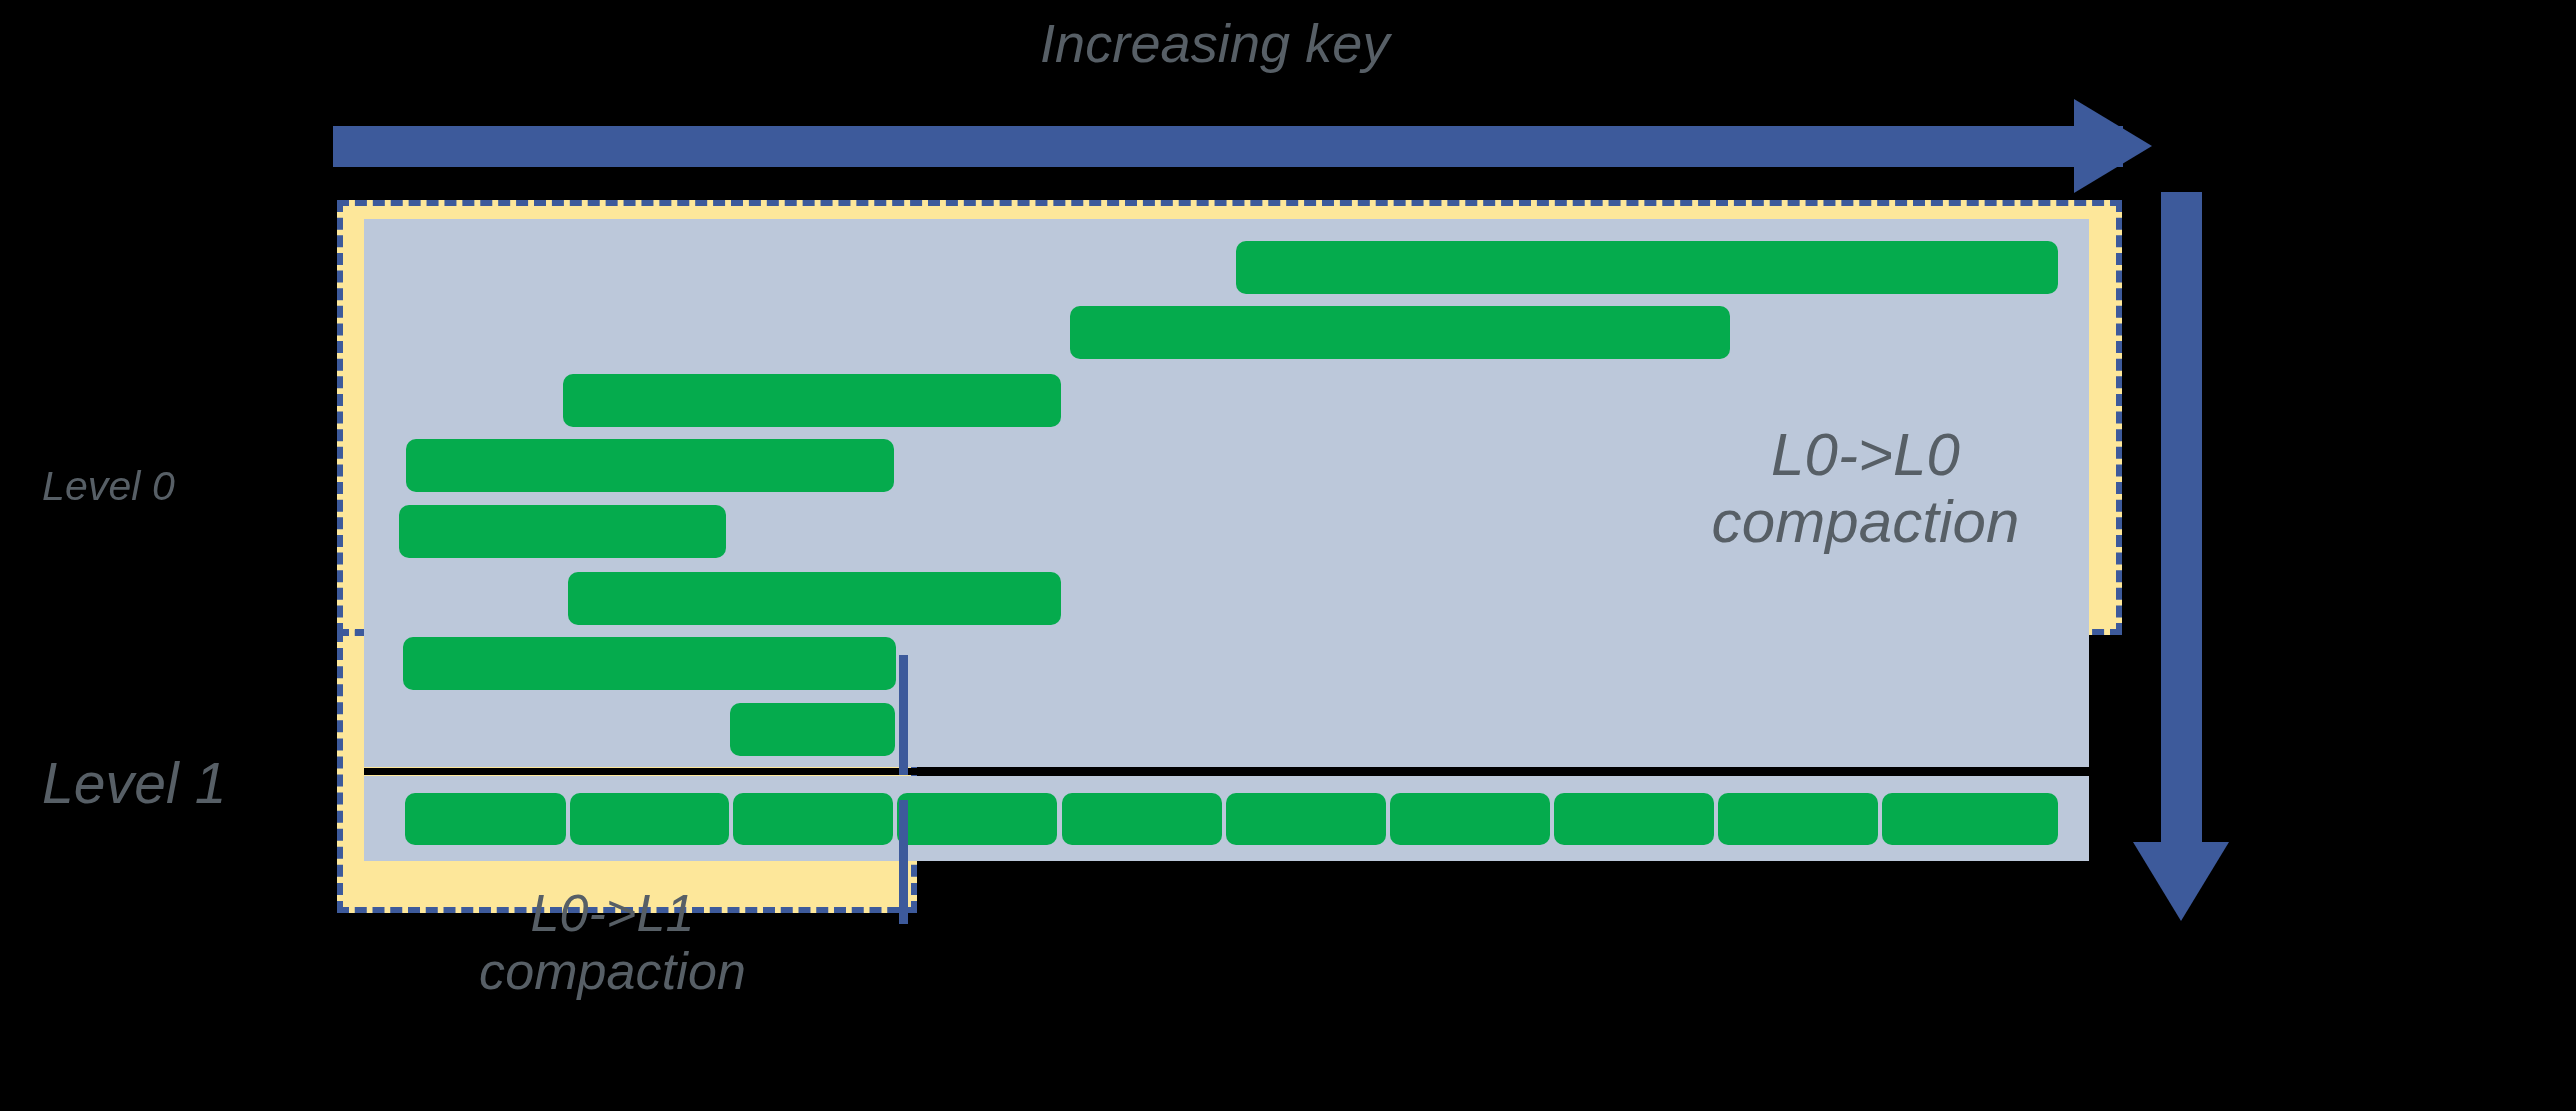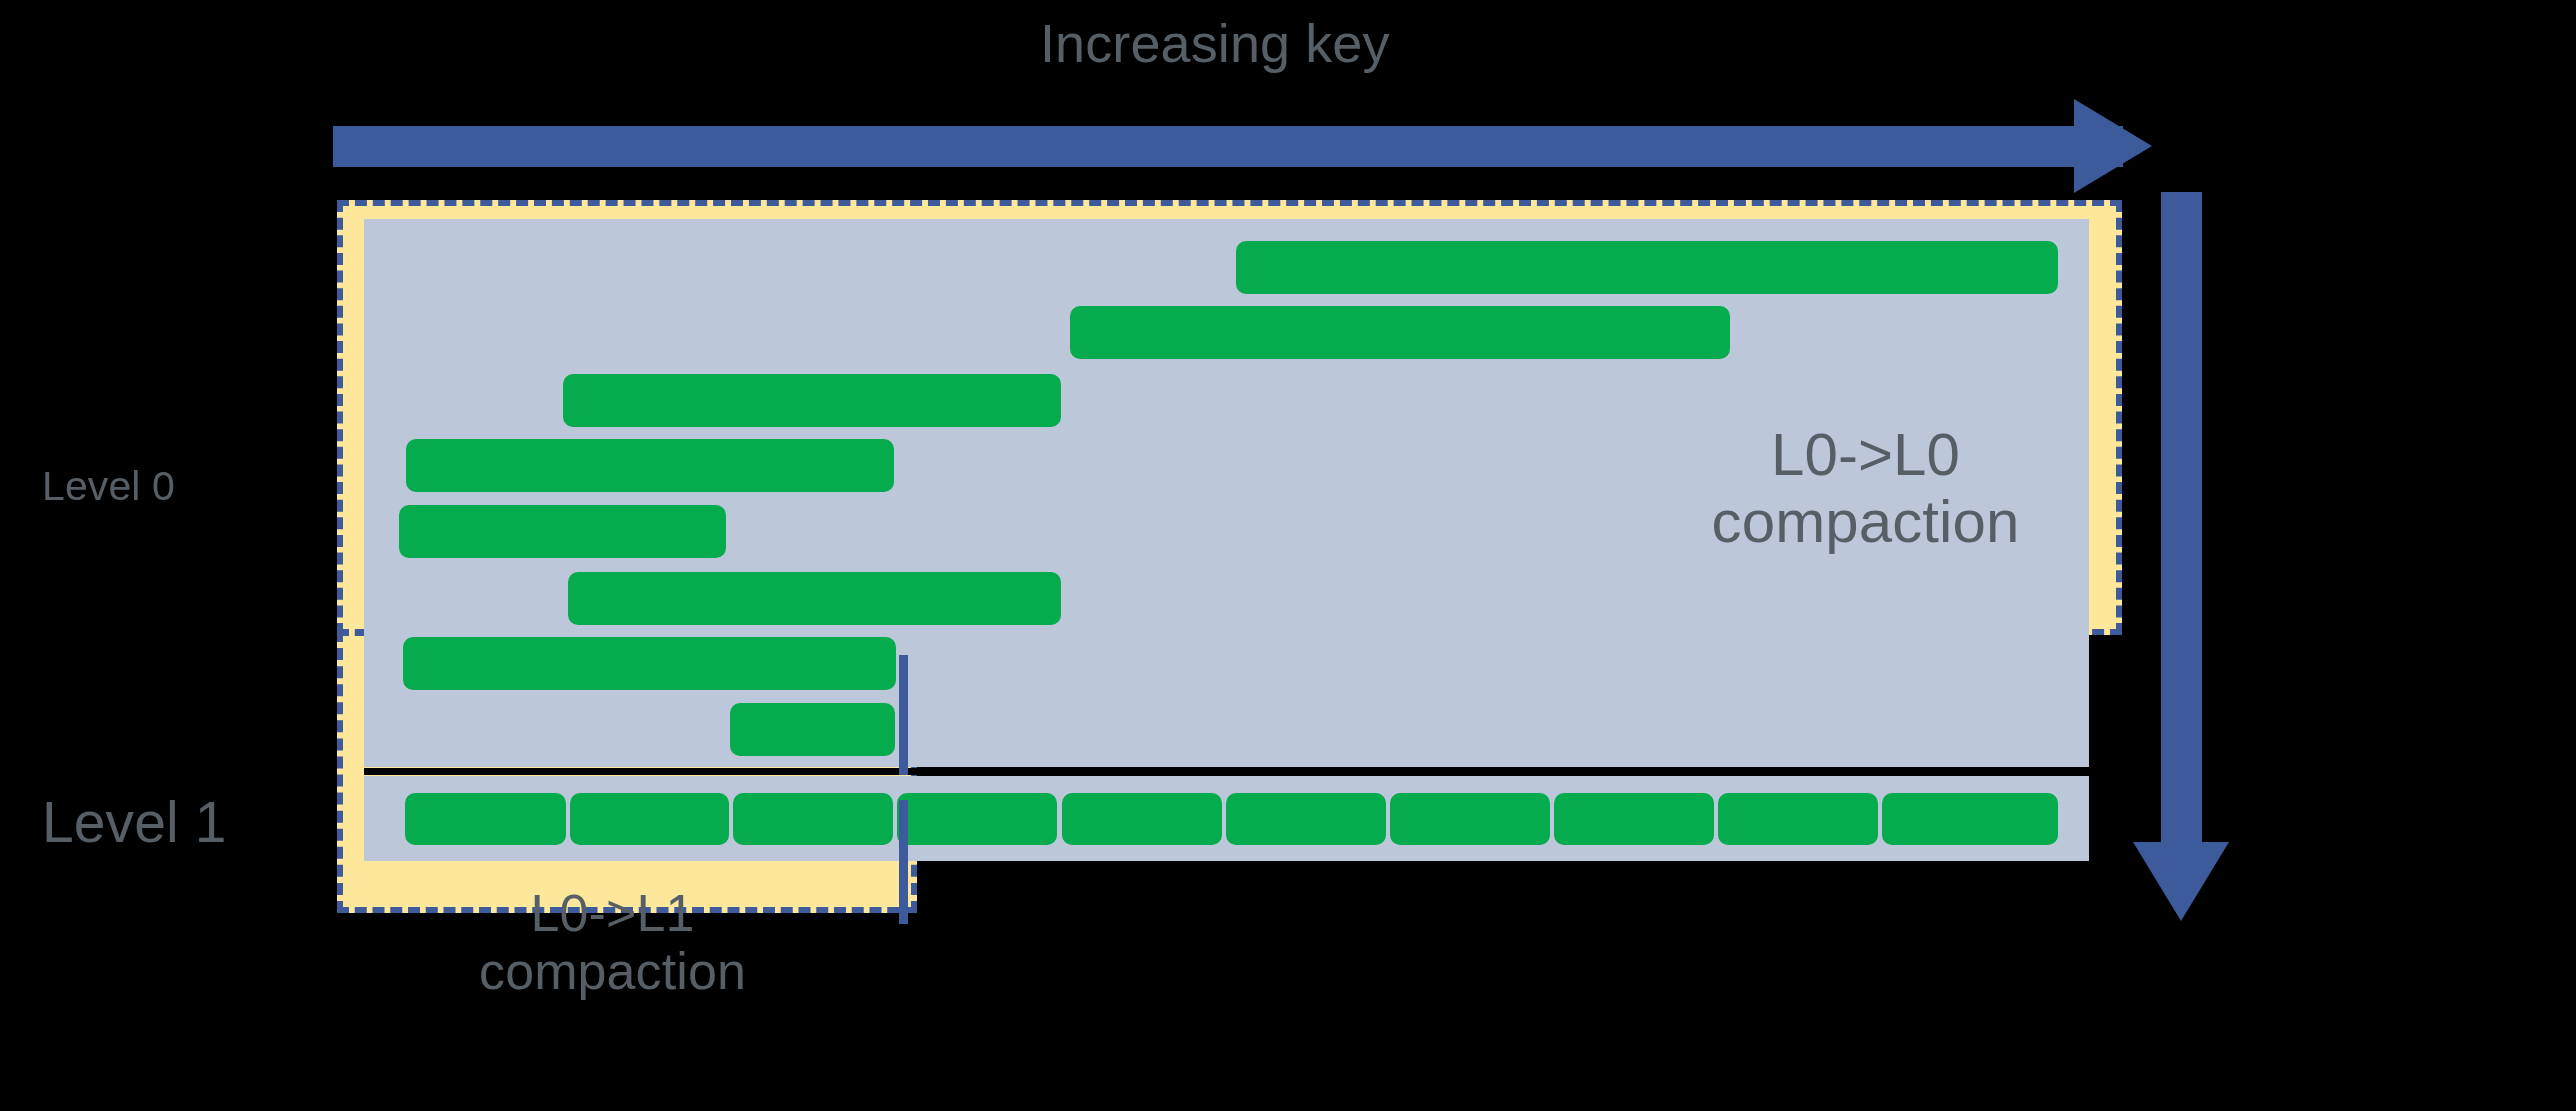--- a/index.html
+++ b/index.html
@@ -1,20 +1,20 @@
 <!DOCTYPE html>
 <html style="font-size:11.3px"><head>
 <meta charset="utf-8">
 <style>
   html,body{margin:0;padding:0;background:#000;}
   #stage{position:relative;width:2576px;height:1111px;background:#000;
          font-family:"Liberation Sans",sans-serif;overflow:hidden;}
 
   .lbl{position:absolute;color:#575f66;font-weight:400;line-height:1.12;
-       white-space:pre-line;letter-spacing:0.1px;}
+       white-space:pre-line;letter-spacing:0.1px;font-style:italic;}
 
   
   #hArrowShaft{position:absolute;left:333px;top:126px;width:1790px;height:41px;
                background:#3d5a9b;}
   #hArrowHead{position:absolute;left:2074px;top:99px;width:0;height:0;
               border-top:47px solid transparent;border-bottom:47px solid transparent;
               border-left:78px solid #3d5a9b;}
 
   
   #vArrowShaft{position:absolute;left:2161px;top:192px;width:41px;height:665px;
@@ -88,21 +88,21 @@
   <div class="sst" style="left:1390px;top:793px;width:160px;height:52px;"></div>
   <div class="sst" style="left:1554px;top:793px;width:160px;height:52px;"></div>
   <div class="sst" style="left:1718px;top:793px;width:160px;height:52px;"></div>
   <div class="sst" style="left:1882px;top:793px;width:176px;height:52px;"></div>
 
   <div class="keyline" style="left:899px;top:655px;height:120px;"></div>
   <div class="keyline" style="left:899px;top:800px;height:124px;"></div>
 
   <div class="lbl" id="level0Label" style="left:42px;top:464px;font-size:41px;">Level 0</div>
 
-  <div class="lbl" id="level1Label" style="left:42px;top:791px;font-size:57px;text-align:right;">Level 1</div>
+  <div class="lbl" id="level1Label" style="left:42px;top:752px;font-size:57px;text-align:right;">Level 1</div>
 
   <div class="lbl" id="l0l0Label" style="left:1699px;top:421px;font-size:60px;text-align:center;width:333px;">L0-&gt;L0
 compaction</div>
 
   <div class="lbl" id="l0l1Label" style="left:425px;top:884px;font-size:52px;text-align:center;width:375px;">L0-&gt;L1
 compaction</div>
 
 </div>
 
 

